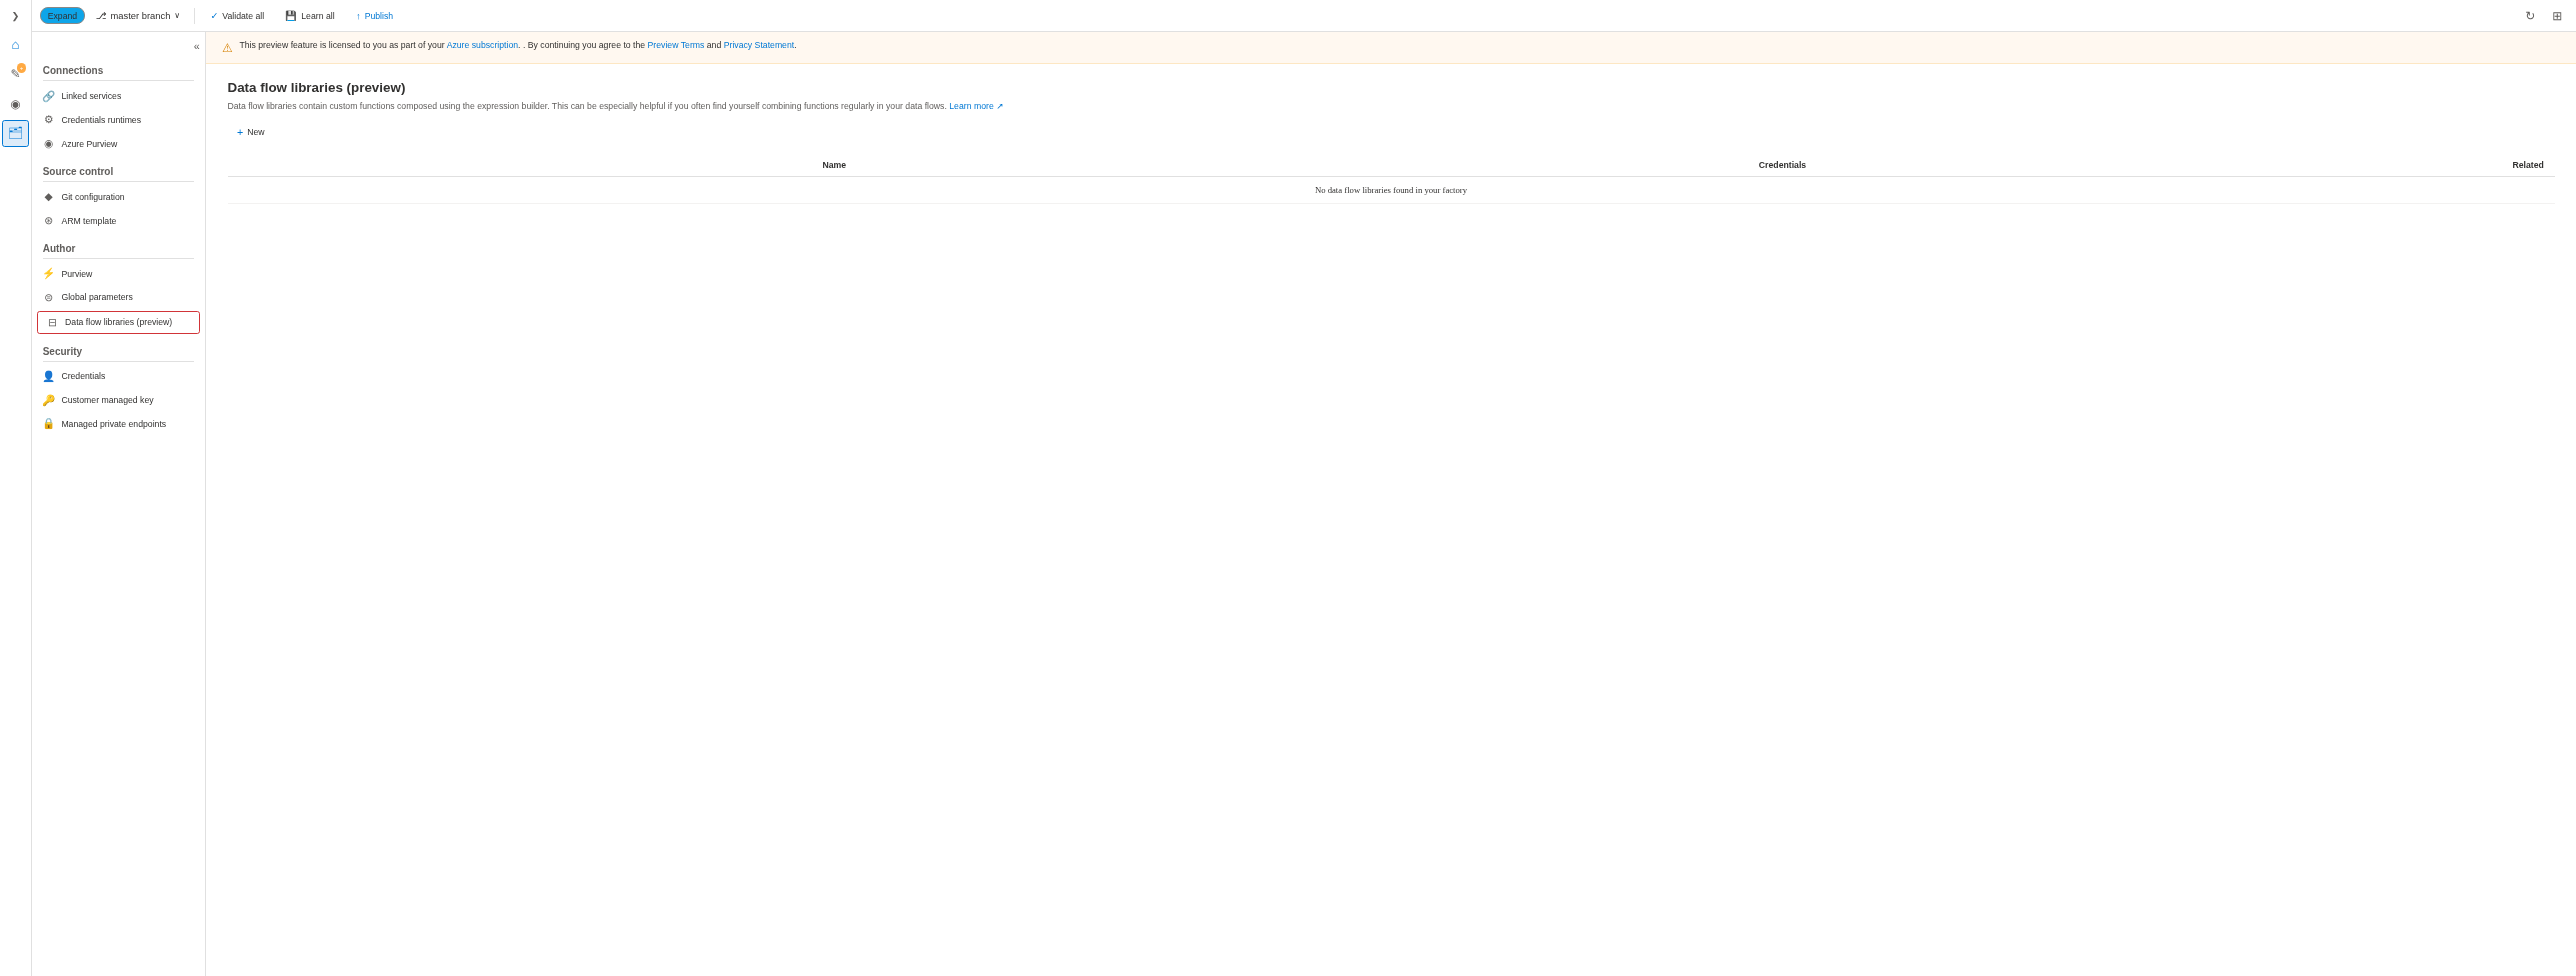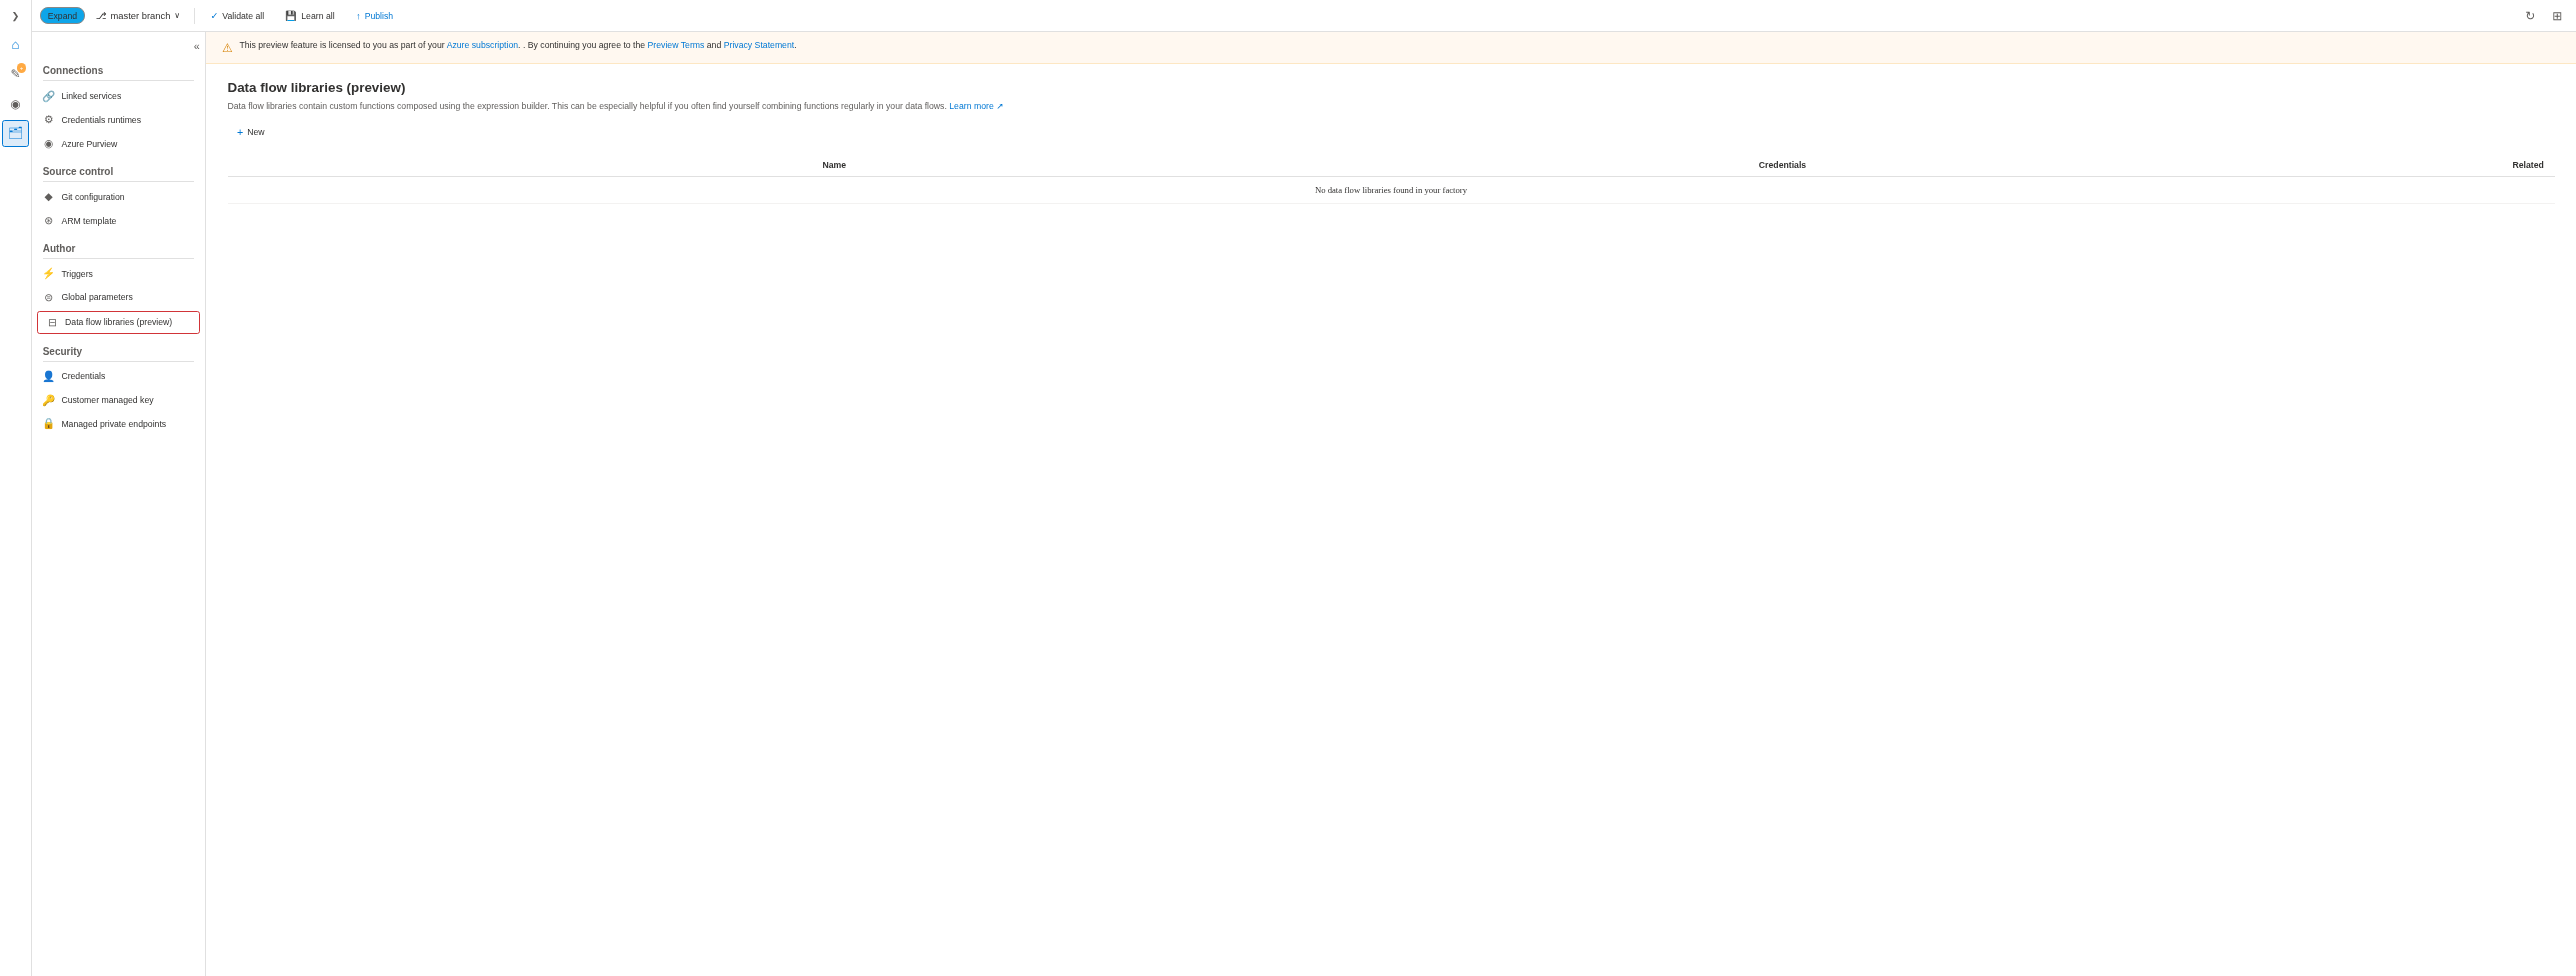--- a/index.html
+++ b/index.html
@@ -376,21 +376,21 @@
       <div class="sidebar-item">
         <span class="sidebar-item-icon">⊛</span>
         <span>ARM template</span>
       </div>
 
       <div class="sidebar-section-label">Author</div>
       <hr class="sidebar-divider">
 
       <div class="sidebar-item">
         <span class="sidebar-item-icon">⚡</span>
-        <span>Triggers</span>
+        <span>Purview</span>
       </div>
       <div class="sidebar-item">
         <span class="sidebar-item-icon">⊜</span>
         <span>Global parameters</span>
       </div>
       <div class="sidebar-item active">
         <span class="sidebar-item-icon">⊟</span>
         <span>Data flow libraries (preview)</span>
       </div>
 

